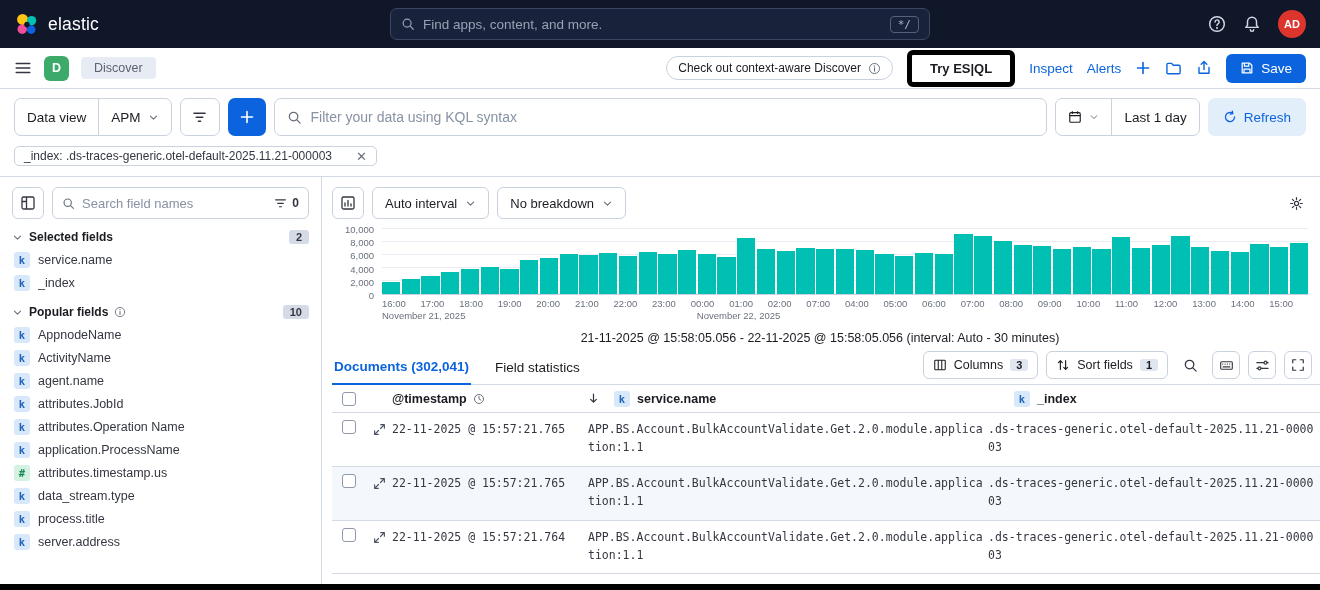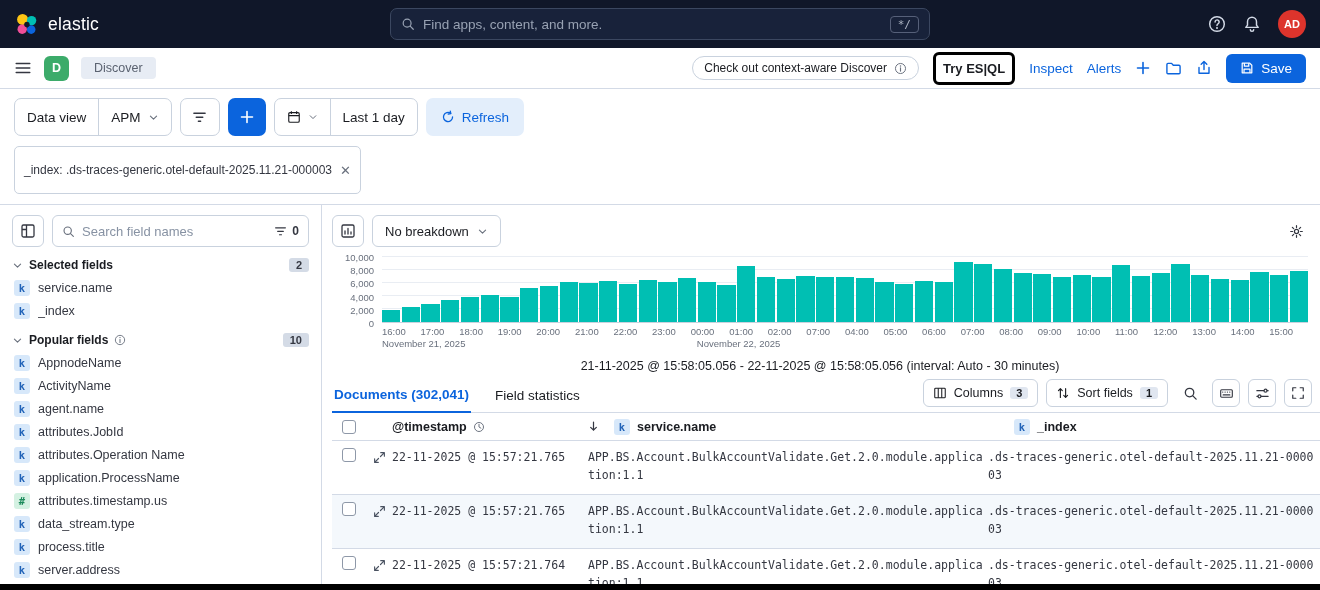--- a/index.html
+++ b/index.html
@@ -23,40 +23,40 @@
   .avatar{width:28px;height:28px;border-radius:50%;background:#DD342C;color:#fff;font-size:11px;font-weight:700;display:flex;align-items:center;justify-content:center;}
 
   
   .appbar{height:41px;border-bottom:1px solid #D3DAE6;display:flex;align-items:center;gap:12px;padding:0 14px;flex-shrink:0;background:#fff;}
   .menu-btn{color:#343741;display:flex;}
   .space-badge{width:25px;height:25px;border-radius:6px;background:#3CAB6A;color:#fff;font-weight:700;font-size:12.5px;display:flex;align-items:center;justify-content:center;}
   .breadcrumb-pill{background:#E7ECF4;color:#5A6270;font-size:12.5px;padding:4px 13px;border-radius:4px;}
   .appbar-right{margin-left:auto;display:flex;align-items:center;gap:14px;}
   .pill-btn{display:flex;align-items:center;gap:7px;border:1px solid #C9D2DE;border-radius:14px;padding:4px 11px;font-size:12px;color:#1A1C21;background:#fff;}
   .pill-btn .i{color:#69707D;display:flex;}
-  .esql-btn{border:3px solid #000000;border-radius:6px;padding:6px 7px;font-size:13px;font-weight:600;color:#1A1C21;background:#fff;}
+  .esql-btn{border:5px solid #000000;border-radius:6px;padding:6px 18px;font-size:13px;font-weight:600;color:#1A1C21;background:#fff;}
   .hlink{color:#0B64DD;font-size:13.5px;font-weight:500;text-decoration:none;}
   .icon-link{color:#0B64DD;display:flex;}
   .save-btn{display:flex;align-items:center;gap:7px;background:#0B64DD;color:#fff;border:none;border-radius:6px;padding:7px 14px;font-size:13.5px;font-weight:500;}
 
   
   .querybar{display:flex;align-items:center;gap:8px;padding:9px 14px 8px;background:#fff;flex-shrink:0;}
   .control-group{display:flex;align-items:stretch;border:1px solid #C9D2DE;border-radius:7px;overflow:hidden;background:#fff;height:38px;}
   .cg-seg{display:flex;align-items:center;gap:7px;padding:0 12px;font-size:13.5px;color:#1A1C21;}
   .cg-seg + .cg-seg{border-left:1px solid #C9D2DE;}
   .sq38{width:40px;height:38px;border:1px solid #C9D2DE;border-radius:7px;display:flex;align-items:center;justify-content:center;color:#343741;background:#fff;}
   .add-filter-btn{width:38px;height:38px;border-radius:7px;background:#0B64DD;color:#fff;display:flex;align-items:center;justify-content:center;border:none;}
   .kql{flex:1;height:38px;border:1px solid #C9D2DE;border-radius:7px;display:flex;align-items:center;gap:9px;padding:0 12px;color:#69707D;background:#fff;}
   .kql input{flex:1;border:none;outline:none;font-size:14px;color:#343741;min-width:0;}
   .kql input::placeholder{color:#8792A3;}
   .refresh-btn{display:flex;align-items:center;gap:7px;height:38px;padding:0 15px;background:#E3EEFB;color:#0B64DD;border:none;border-radius:7px;font-size:13.5px;font-weight:500;}
 
   
   .filterbar{padding:2px 14px 10px;border-bottom:1px solid #D3DAE6;background:#fff;flex-shrink:0;}
-  .filter-pill{display:inline-flex;align-items:center;gap:8px;border:1px solid #C9D2DE;border-radius:5px;padding:16px 9px;font-size:12px;color:#343741;background:#fff;}
+  .filter-pill{display:inline-flex;align-items:center;gap:24px;border:1px solid #C9D2DE;border-radius:5px;padding:2px 9px;font-size:12px;color:#343741;background:#fff;}
   .pill-close{color:#69707D;font-size:13px;line-height:1;}
 
   
   .content{flex:1;display:flex;min-height:0;}
   .sidebar{width:322px;flex-shrink:0;border-right:1px solid #D3DAE6;padding:10px 12px;overflow:hidden;display:flex;flex-direction:column;}
   .sb-top{display:flex;gap:8px;align-items:center;}
   .sq-btn{width:32px;height:32px;border:1px solid #C9D2DE;border-radius:6px;display:flex;align-items:center;justify-content:center;color:#343741;background:#fff;flex-shrink:0;}
   .sb-search{flex:1;height:32px;border:1px solid #C9D2DE;border-radius:6px;display:flex;align-items:center;gap:7px;padding:14px 9px;color:#69707D;background:#fff;min-width:0;}
   .sb-search input{flex:1;border:none;outline:none;font-size:13px;color:#343741;min-width:0;}
   .sb-search input::placeholder{color:#8792A3;}
@@ -235,20 +235,29 @@
           </svg>
       </span>
     </button>
     <button class="add-filter-btn" data-interactable="true">
       <span data-interactable="false">
         <svg width="16" height="16" viewBox="0 0 16 16">
             <path d="M8 2.5v11M2.5 8h11" stroke="currentColor" stroke-width="1.6" stroke-linecap="round"></path>
           </svg>
       </span>
     </button>
+    <div class="kql" data-interactable="true">
+      <span data-interactable="false">
+        <svg width="15" height="15" viewBox="0 0 16 16">
+            <circle cx="7" cy="7" r="4.5" fill="none" stroke="currentColor" stroke-width="1.4"></circle>
+            <path d="M10.5 10.5L14 14" stroke="currentColor" stroke-width="1.4" stroke-linecap="round"></path>
+          </svg>
+      </span>
+      <input type="text" data-interactable="true" placeholder="Filter your data using KQL syntax" style="">
+    </div>
     <div class="control-group" data-interactable="true">
       <span class="cg-seg" data-interactable="true">
         <span data-interactable="false">
           <svg width="14" height="14" viewBox="0 0 16 16">
               <rect x="2" y="3" width="12" height="11" rx="1.5" fill="none" stroke="currentColor" stroke-width="1.3"></rect>
               <path d="M2 6.5h12M5 1.5v3M11 1.5v3" stroke="currentColor" stroke-width="1.3"></path>
             </svg>
         </span>
         <span class="chev" data-interactable="false">
           <svg width="10" height="10" viewBox="0 0 16 16">
@@ -388,20 +397,28 @@
     </aside>
 
     <main class="main" data-interactable="false">
 
       <div class="chart-controls" data-interactable="false">
         <button class="sq-btn32" data-interactable="true">
           <span data-interactable="false">
             <svg width="16" height="16" viewBox="0 0 16 16">
                 <rect x="2" y="2" width="12" height="12" rx="1.5" fill="none" stroke="currentColor" stroke-width="1.3"></rect>
                 <path d="M5 11V8M8 11V5.5M11 11V9" stroke="currentColor" stroke-width="1.3" stroke-linecap="round"></path>
+              </svg>
+          </span>
+        </button>
+        <button class="dropdown-btn" data-interactable="true">
+          <span data-interactable="false">Auto interval</span>
+          <span class="chev" data-interactable="false">
+            <svg width="11" height="11" viewBox="0 0 16 16">
+                <path d="M3.5 6l4.5 4.5L12.5 6" fill="none" stroke="currentColor" stroke-width="1.6" stroke-linecap="round" stroke-linejoin="round"></path>
               </svg>
           </span>
         </button>
         <button class="dropdown-btn" data-interactable="true">
           <span data-interactable="false">No breakdown</span>
           <span class="chev" data-interactable="false">
             <svg width="11" height="11" viewBox="0 0 16 16">
                 <path d="M3.5 6l4.5 4.5L12.5 6" fill="none" stroke="currentColor" stroke-width="1.6" stroke-linecap="round" stroke-linejoin="round"></path>
               </svg>
           </span>

